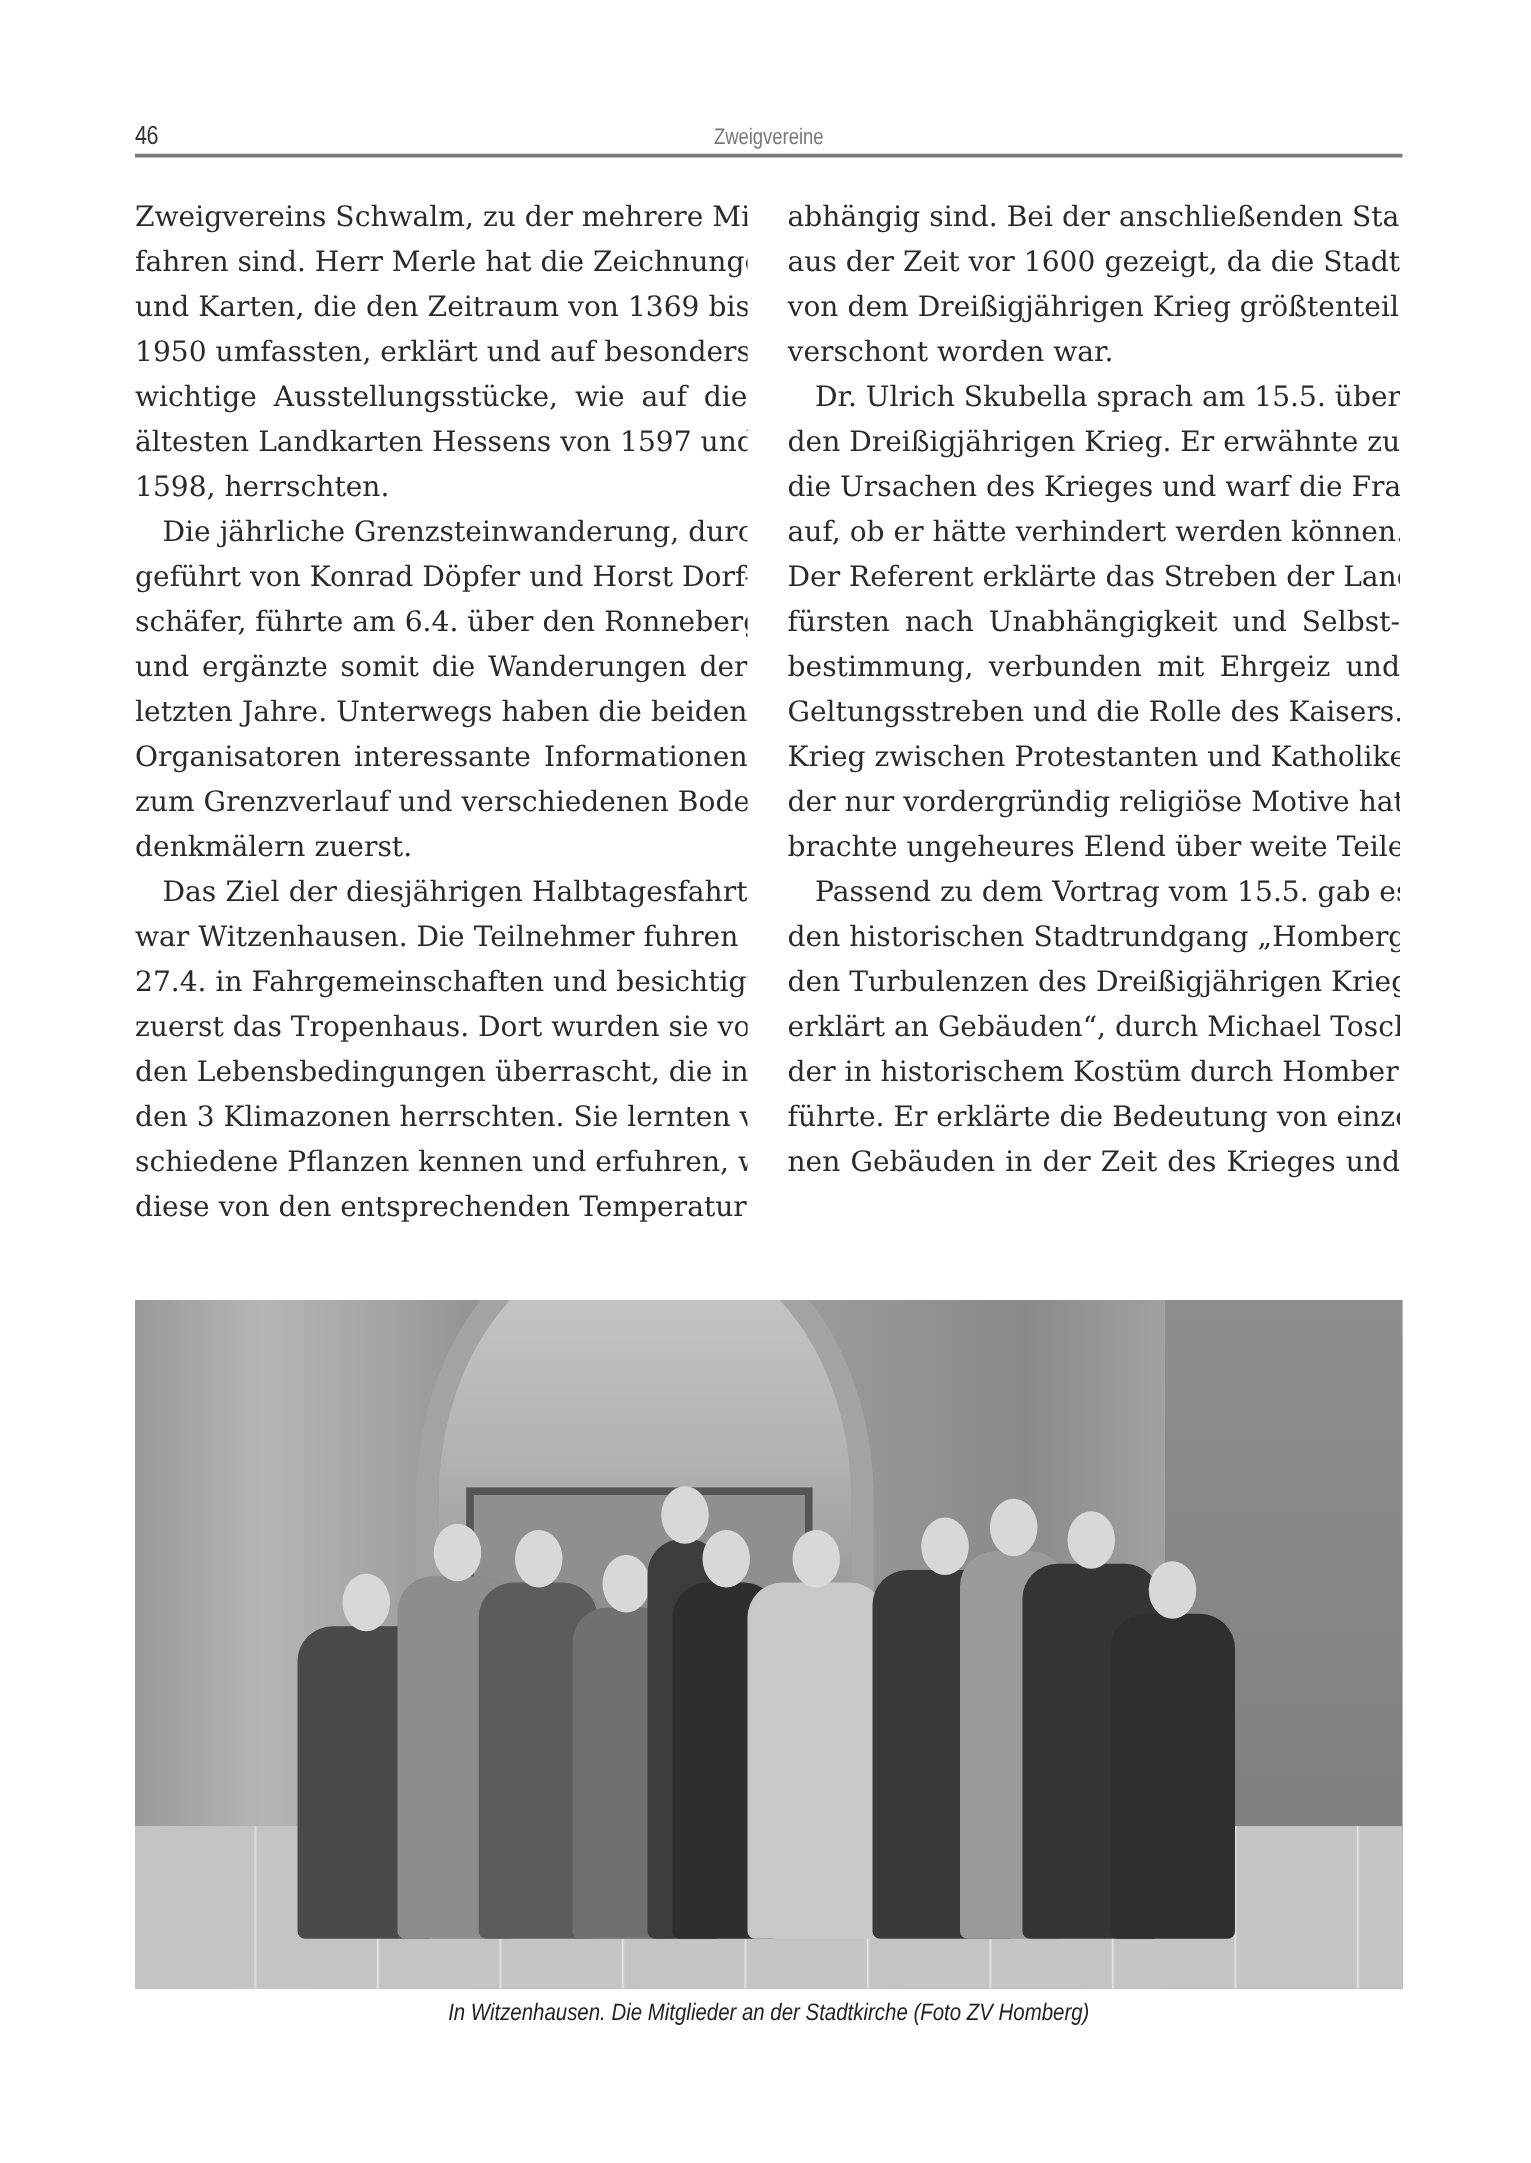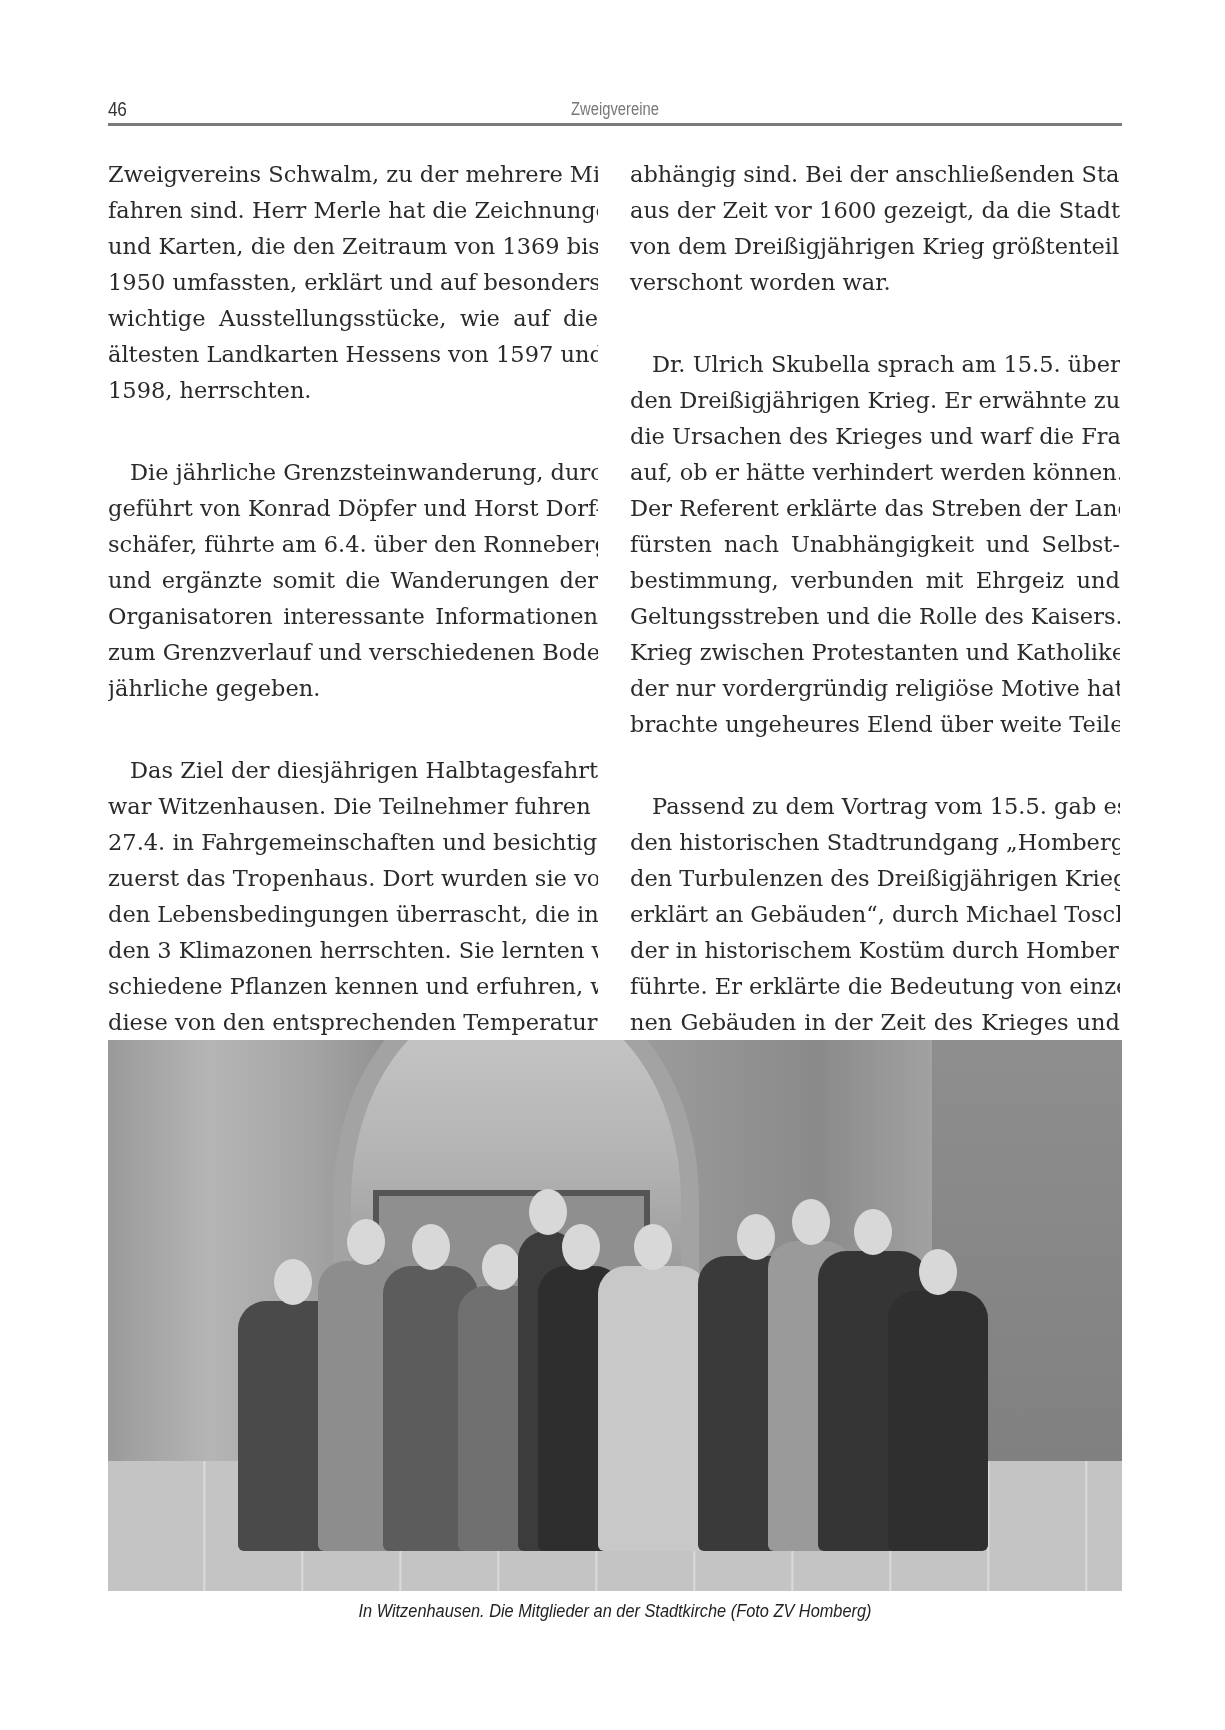--- a/index.html
+++ b/index.html
@@ -35,21 +35,21 @@
     }
     .col.left { left: 0; }
     .col.right { left: 522px; }
     .line {
       display: block; height: 36px; line-height: 36px;
       font-size: 22.5px; white-space: nowrap;
       text-align: justify; text-align-last: justify;
       overflow: hidden;
     }
     .line.last { text-align-last: left; }
-    .line.indent { padding-left: 22px; margin-top: 46px; }
+    .line.indent { padding-left: 22px; }
     .photo {
       position: absolute; left: 108px; top: 1040px; width: 1014px; height: 551px;
       overflow: hidden;
       background: linear-gradient(90deg, #9a9a9a 0%, #b5b5b5 10%, #a4a4a4 20%, #8c8c8c 30%, #9e9e9e 50%, #8a8a8a 70%, #a9a9a9 85%, #8f8f8f 100%);
     }
     .photo .arch {
       position: absolute; left: 225px; top: -60px; width: 330px; height: 560px;
       border-radius: 165px 165px 0 0 / 220px 220px 0 0;
       background: linear-gradient(180deg, #c9c9c9 0%, #b2b2b2 30%, #8e8e8e 60%, #7a7a7a 100%);
       border: 18px solid #a3a3a3;
@@ -96,23 +96,24 @@
       <span class="line">fahren sind. Herr Merle hat die Zeichnungen</span>
       <span class="line">und Karten, die den Zeitraum von 1369 bis</span>
       <span class="line">1950 umfassten, erklärt und auf besonders</span>
       <span class="line">wichtige Ausstellungsstücke, wie auf die</span>
       <span class="line">ältesten Landkarten Hessens von 1597 und</span>
       <span class="line last">1598, herrschten.</span>
       <span class="line indent">Die jährliche Grenzsteinwanderung, durch-</span>
       <span class="line">geführt von Konrad Döpfer und Horst Dorf-</span>
       <span class="line">schäfer, führte am 6.4. über den Ronneberg</span>
       <span class="line">und ergänzte somit die Wanderungen der</span>
+      <span class="line">letzten Jahre. Unterwegs haben die beiden</span>
       <span class="line">Organisatoren interessante Informationen</span>
       <span class="line">zum Grenzverlauf und verschiedenen Boden-</span>
-      <span class="line last">jährliche gegeben.</span>
+      <span class="line last">denkmälern zuerst.</span>
       <span class="line indent">Das Ziel der diesjährigen Halbtagesfahrt</span>
       <span class="line">war Witzenhausen. Die Teilnehmer fuhren am</span>
       <span class="line">27.4. in Fahrgemeinschaften und besichtigten</span>
       <span class="line">zuerst das Tropenhaus. Dort wurden sie von</span>
       <span class="line">den Lebensbedingungen überrascht, die in</span>
       <span class="line">den 3 Klimazonen herrschten. Sie lernten ver-</span>
       <span class="line">schiedene Pflanzen kennen und erfuhren, wie</span>
       <span class="line">diese von den entsprechenden Temperaturen</span>
     </div>
   <div class="col right" id="col-right">

